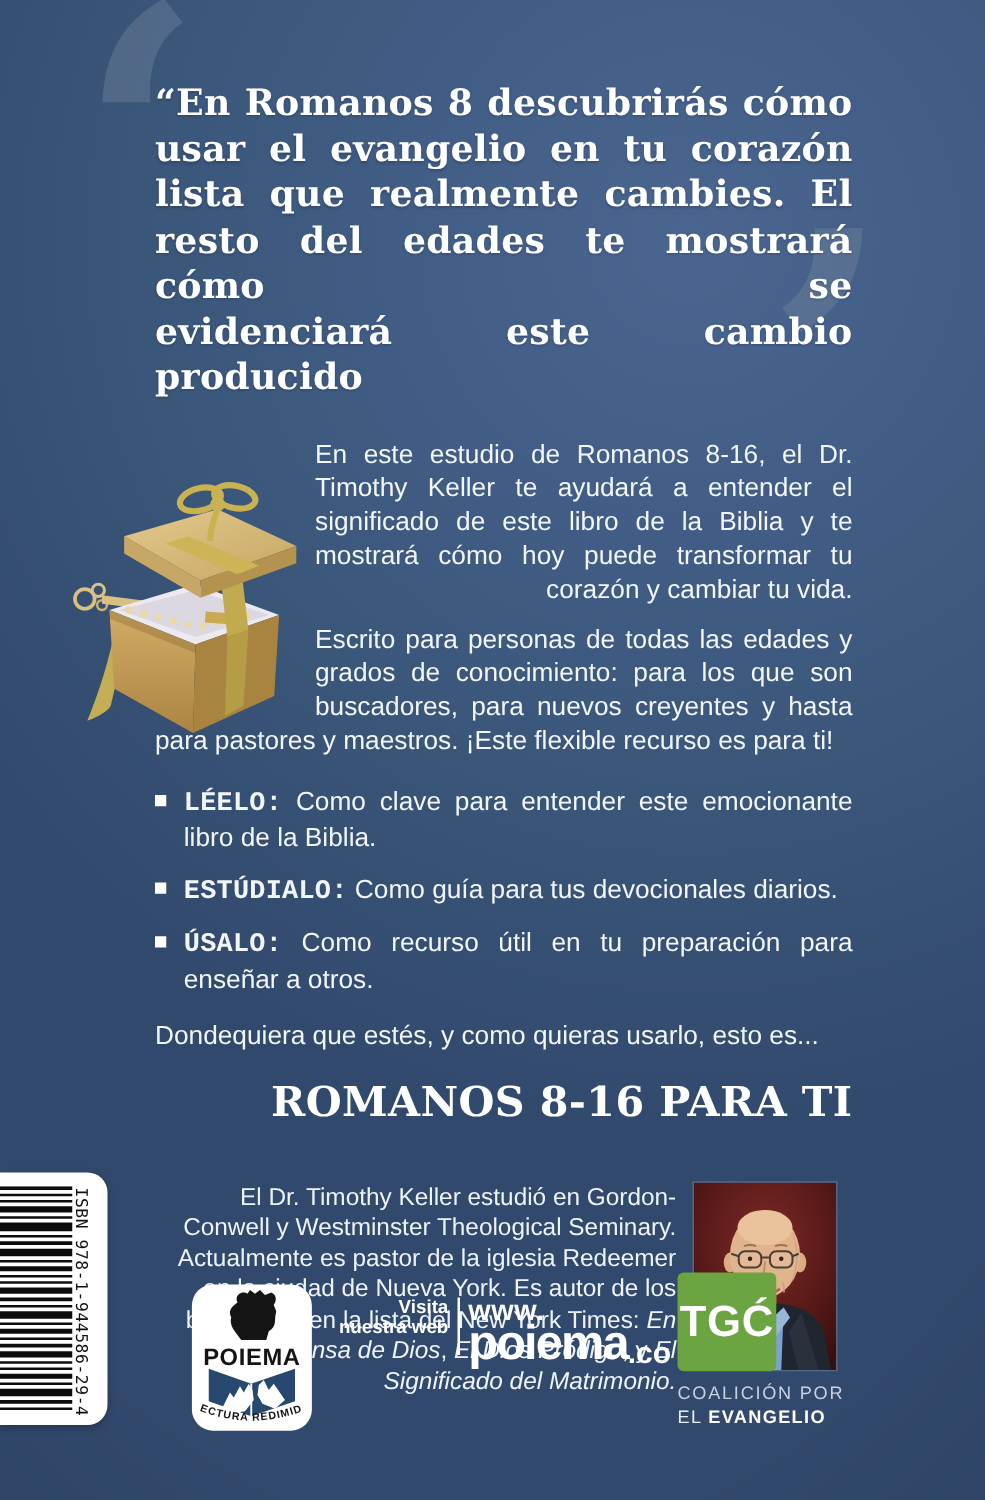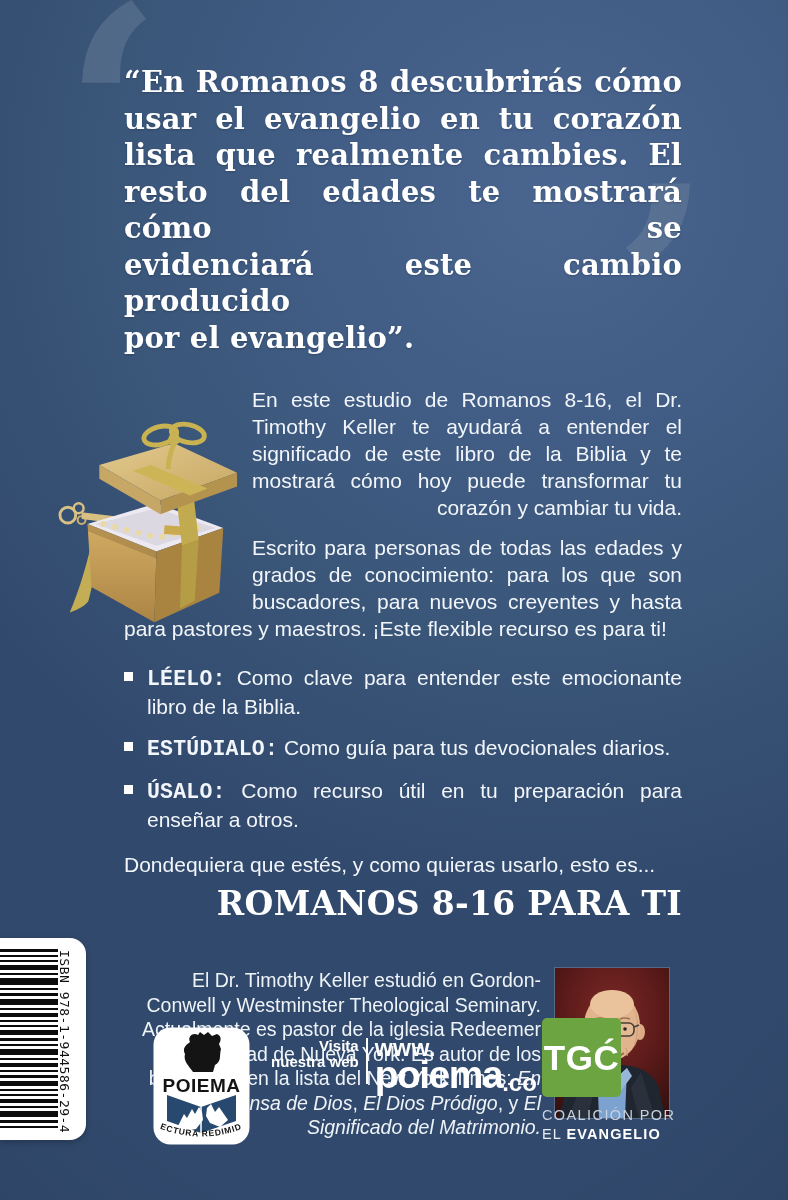--- a/index.html
+++ b/index.html
@@ -46,21 +46,21 @@
   
   .bullets { margin-top:22px; list-style:none; }
   .bullets li { position:relative; padding-left:23px; font-size:21px; line-height:27px; text-align:justify; color:#f2f6fa; }
   .bullets li + li { margin-top:14px; }
   .bullet-sq { position:absolute; left:0; top:8px; width:9px; height:9px; background:#fff; display:block; }
   .bullet-label { font-family:Liberation Mono, monospace; font-weight:bold; font-size:21.5px; letter-spacing:0.2px; }
 
   .closing { margin-top:18px; font-size:21px; line-height:27px; color:#f2f6fa; }
 
   .book-title {
-    margin-top:6px; font-family:"DejaVu Serif", serif; font-weight:bold;
+    margin-top:20px; font-family:"DejaVu Serif", serif; font-weight:bold;
     font-size:33px; line-height:40px; letter-spacing:0.3px; text-align:right; color:#ffffff;
   }
 
   
   .bio-row { margin-top:44px; display:flex; align-items:flex-start; }
   .bio-text { flex:1 1 auto; padding-right:14px; font-size:19.5px; line-height:24.5px; text-align:right; color:#eef3f8; }
   .bio-text em { font-style:italic; }
   .author-photo { flex:0 0 auto; width:114px; height:150px; margin-right:13px; box-shadow:0 0 0 1px rgba(255,255,255,0.18); }
 
   
@@ -106,21 +106,20 @@
   <div class="qmark close">’</div>
 
   <div class="content">
 
     <div>
       <div class="quote-line">“En Romanos 8 descubrirás cómo</div>
       <div class="quote-line">usar el evangelio en tu corazón</div>
       <div class="quote-line">lista que realmente cambies. El</div>
       <div class="quote-line">resto del edades te mostrará cómo se</div>
       <div class="quote-line">evidenciará este cambio producido</div>
-      <div class="quote-line last">por el evangelio”.</div>
     </div>
 
     <div class="intro">
       <div class="giftbox-float">
         <svg width="182" height="215" viewBox="0 0 185 215" xmlns="http://www.w3.org/2000/svg">
           <defs>
             <linearGradient id="goldFace" x1="0" y1="0" x2="0" y2="1">
               <stop offset="0" stop-color="#d2ab64"></stop>
                 <stop offset="1" stop-color="#ac8544"></stop>
             </linearGradient>

